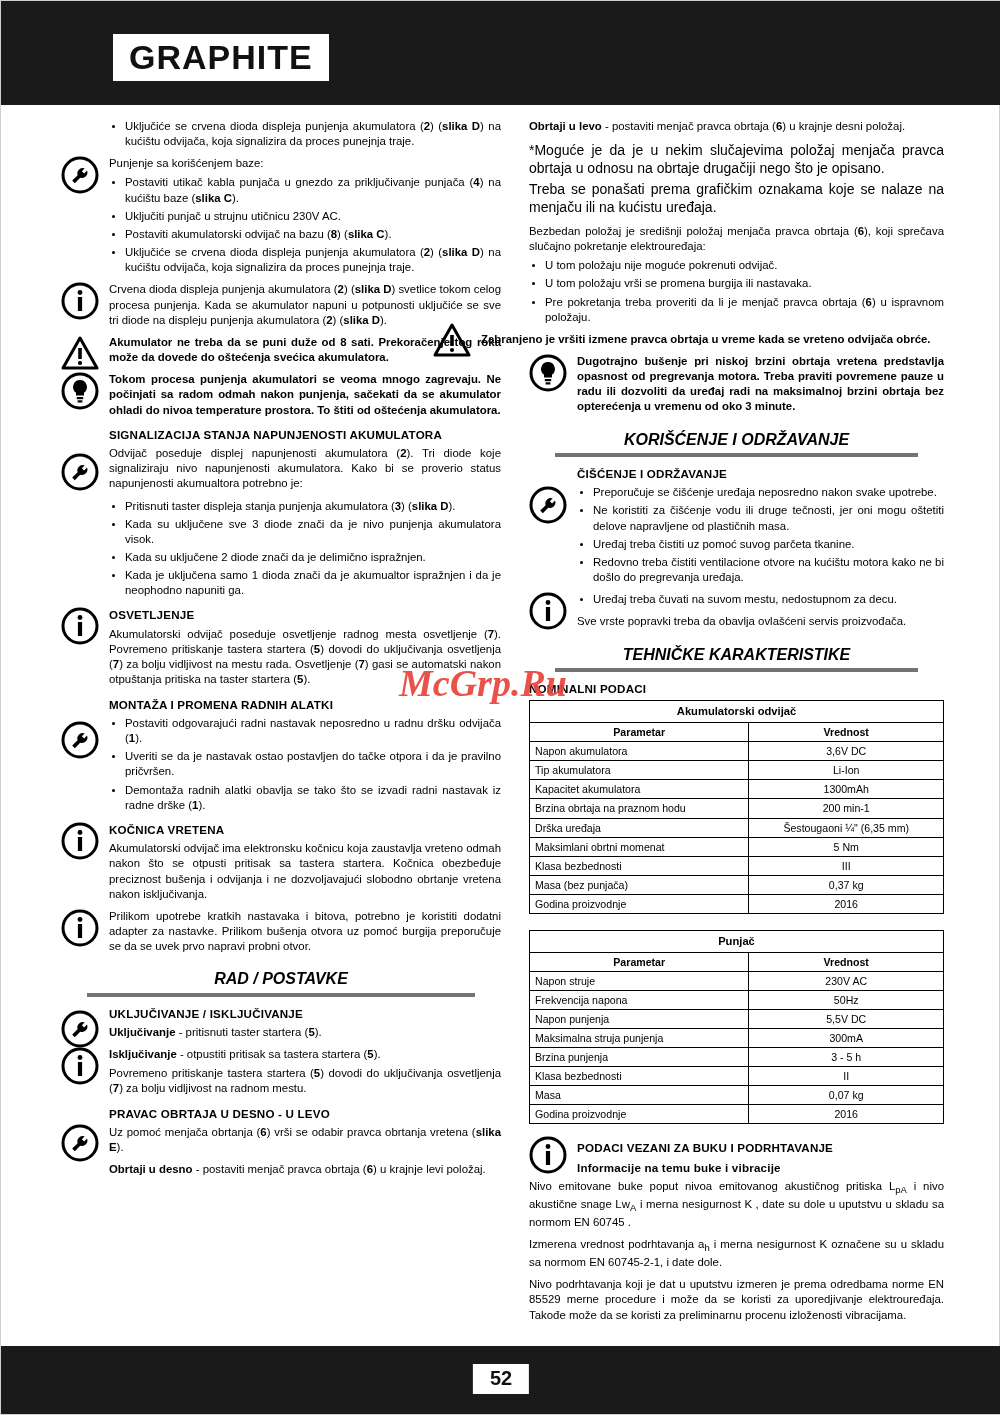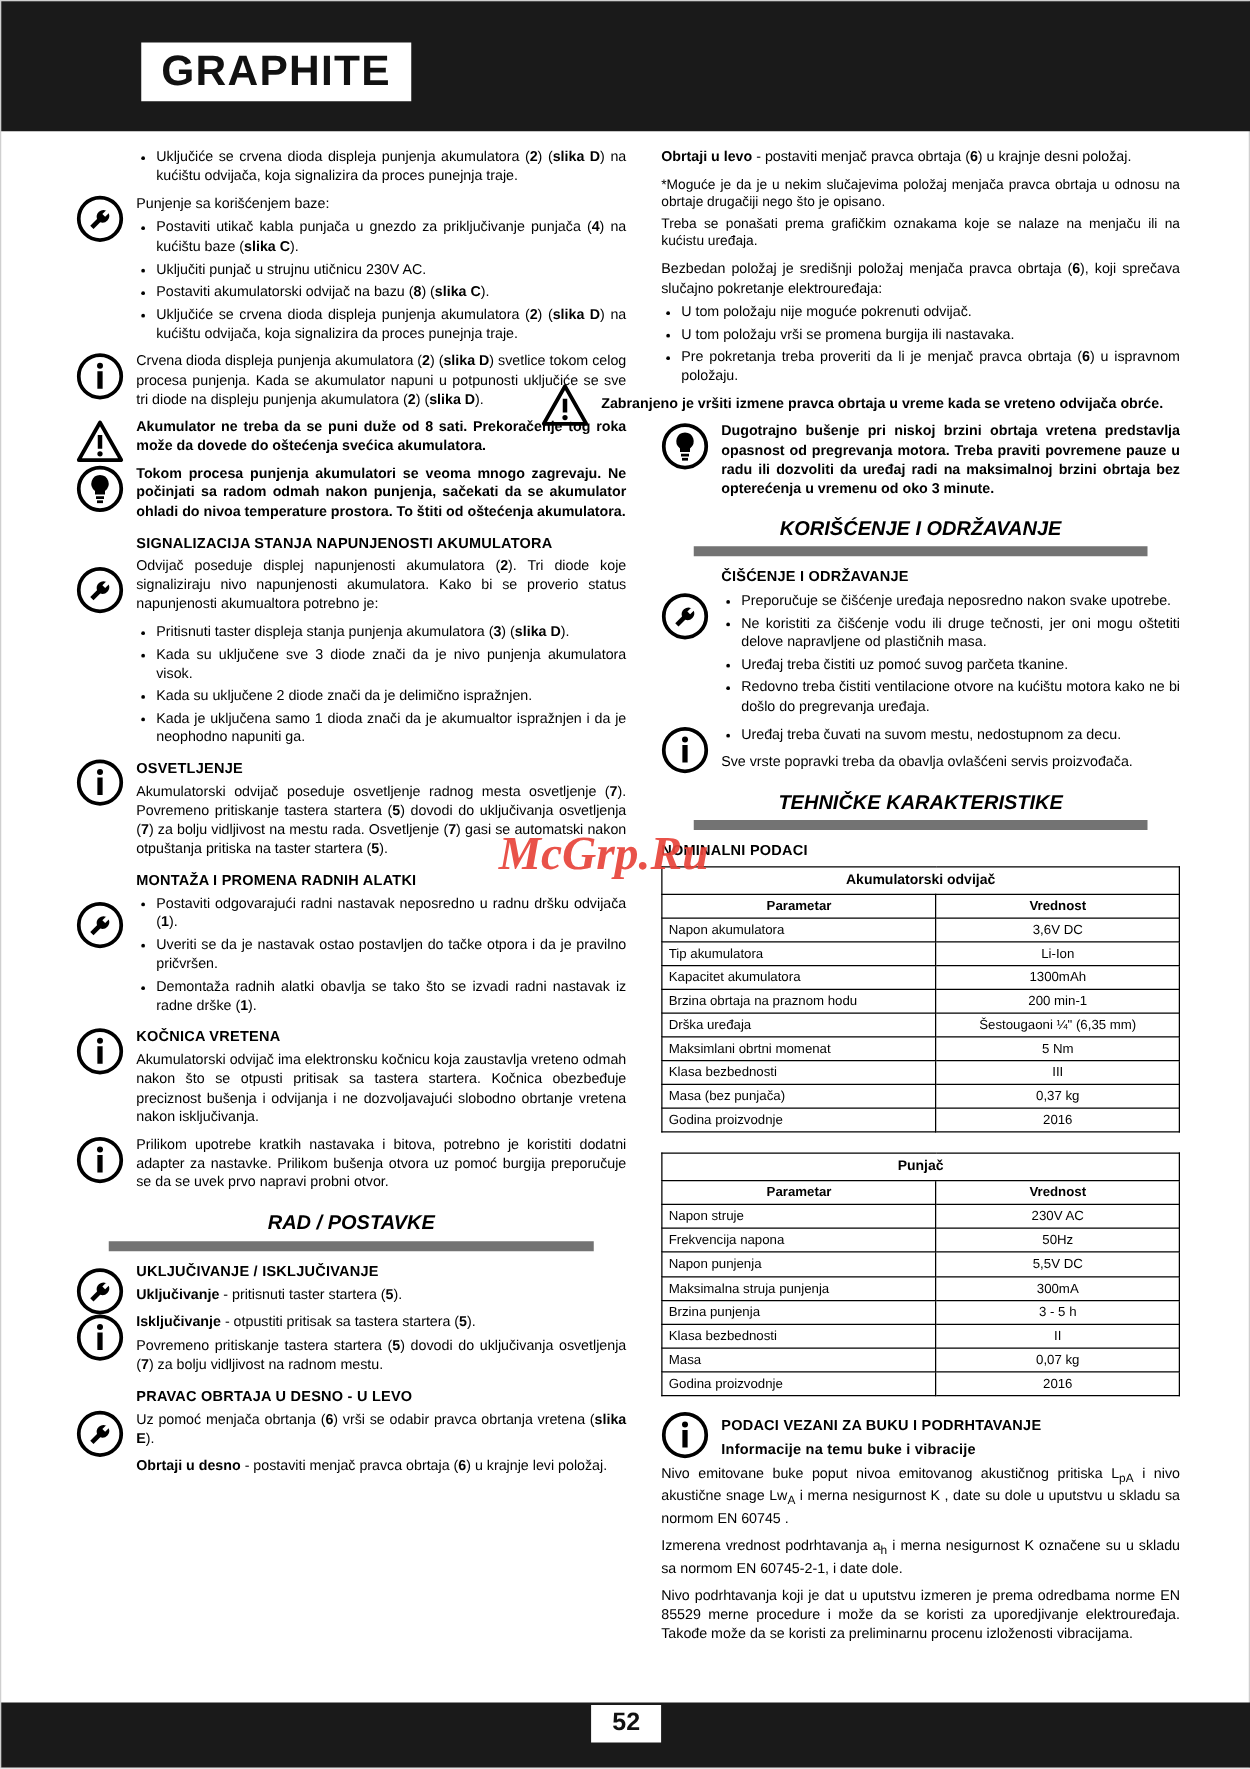--- a/index.html
+++ b/index.html
@@ -60,47 +60,47 @@
   }
   .icon svg { display:block; }
 
   h3.sec {
     font-size:11.6px; font-weight:bold; margin:9px 0 4px 0; text-align:left;
     letter-spacing:0.2px;
   }
   h2.chapter {
     font-size:16px; font-style:italic; font-weight:bold;
     text-align:center; margin:14px 0 8px 0;
-    border-bottom:8px solid #737373; padding-bottom:3px;
+    border-bottom:4px solid #737373; padding-bottom:3px;
     display:block;
   }
   .chapter-wrap { padding:0 26px; }
 
-  .fineprint { font-size:11px; line-height:1.3; margin:0 0 8px 0; text-align:justify; }
+  .fineprint { font-size:14px; line-height:1.3; margin:0 0 8px 0; text-align:justify; }
 
   
   table.spec {
     border-collapse:collapse; width:100%;
     font-size:10.6px; margin-bottom:16px;
     border:1px solid #000;
   }
   table.spec td, table.spec th {
     border:1px solid #000; padding:2px 5px;
   }
   table.spec .title-row td {
     text-align:center; font-weight:bold; font-size:11.2px; padding:3px;
   }
   table.spec .head-row td {
     text-align:center; font-weight:bold;
   }
   table.spec td.val { text-align:center; width:47%; }
 
   
   .footer {
-    position:absolute; left:0; bottom:0; width:1000px; height:52px;
+    position:absolute; left:0; bottom:0; width:1000px; height:68px;
     background:#1a1a1a;
   }
   .pagenum {
     position:absolute; left:50%; transform:translateX(-50%);
     bottom:20px;
     background:#fff; color:#111;
     font-weight:bold; font-size:20px;
     padding:3px 17px 4px 17px;
   }
   

